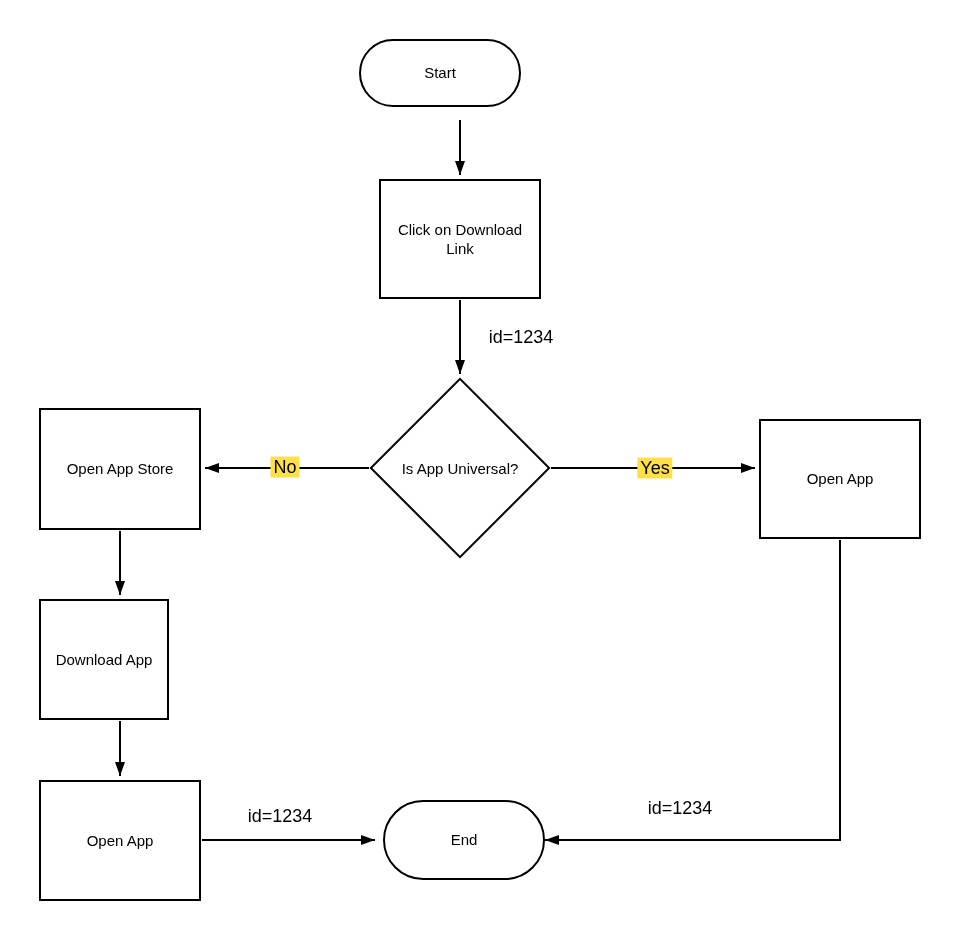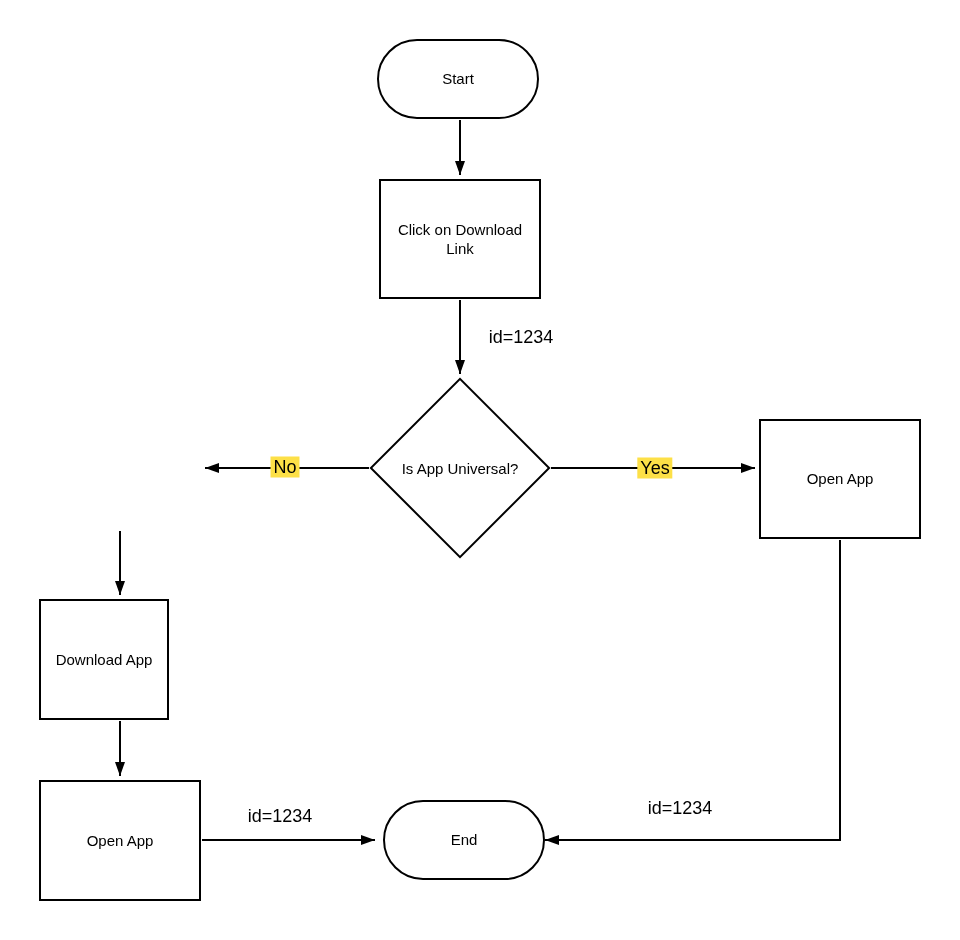--- a/index.html
+++ b/index.html
@@ -92,31 +92,34 @@
     <path d="M460,120 L460,175" marker-end="url(#arrow)"></path>
     <path d="M460,300 L460,374" marker-end="url(#arrow)"></path>
     <path d="M369,468 L205,468" marker-end="url(#arrow)"></path>
     <path d="M551,468 L755,468" marker-end="url(#arrow)"></path>
     <path d="M120,531 L120,595" marker-end="url(#arrow)"></path>
     <path d="M120,721 L120,776" marker-end="url(#arrow)"></path>
     <path d="M202,840 L375,840" marker-end="url(#arrow)"></path>
     <path d="M840,540 L840,840 L545,840" marker-end="url(#arrow)"></path>
   </svg>
 
-  <div class="node terminator" style="left:377px; top:39px; width:162px; height:80px;">
+  <div class="node terminator" style="left:359px; top:39px; width:162px; height:68px;">
     <span>Start</span>
   </div>
 
   <div class="node" style="left:379px; top:179px; width:162px; height:120px;">
     <span>Click on Download Link</span>
   </div>
 
   <div class="decision-shape"></div>
   <div class="decision-label">Is App Universal?</div>
 
+  <div class="node" style="left:39px; top:408px; width:162px; height:122px;">
+    <span>Open App Store</span>
+  </div>
 
   <div class="node" style="left:759px; top:419px; width:162px; height:120px;">
     <span>Open App</span>
   </div>
 
   <div class="node" style="left:39px; top:599px; width:130px; height:121px;">
     <span>Download App</span>
   </div>
 
   <div class="node" style="left:39px; top:780px; width:162px; height:121px;">

